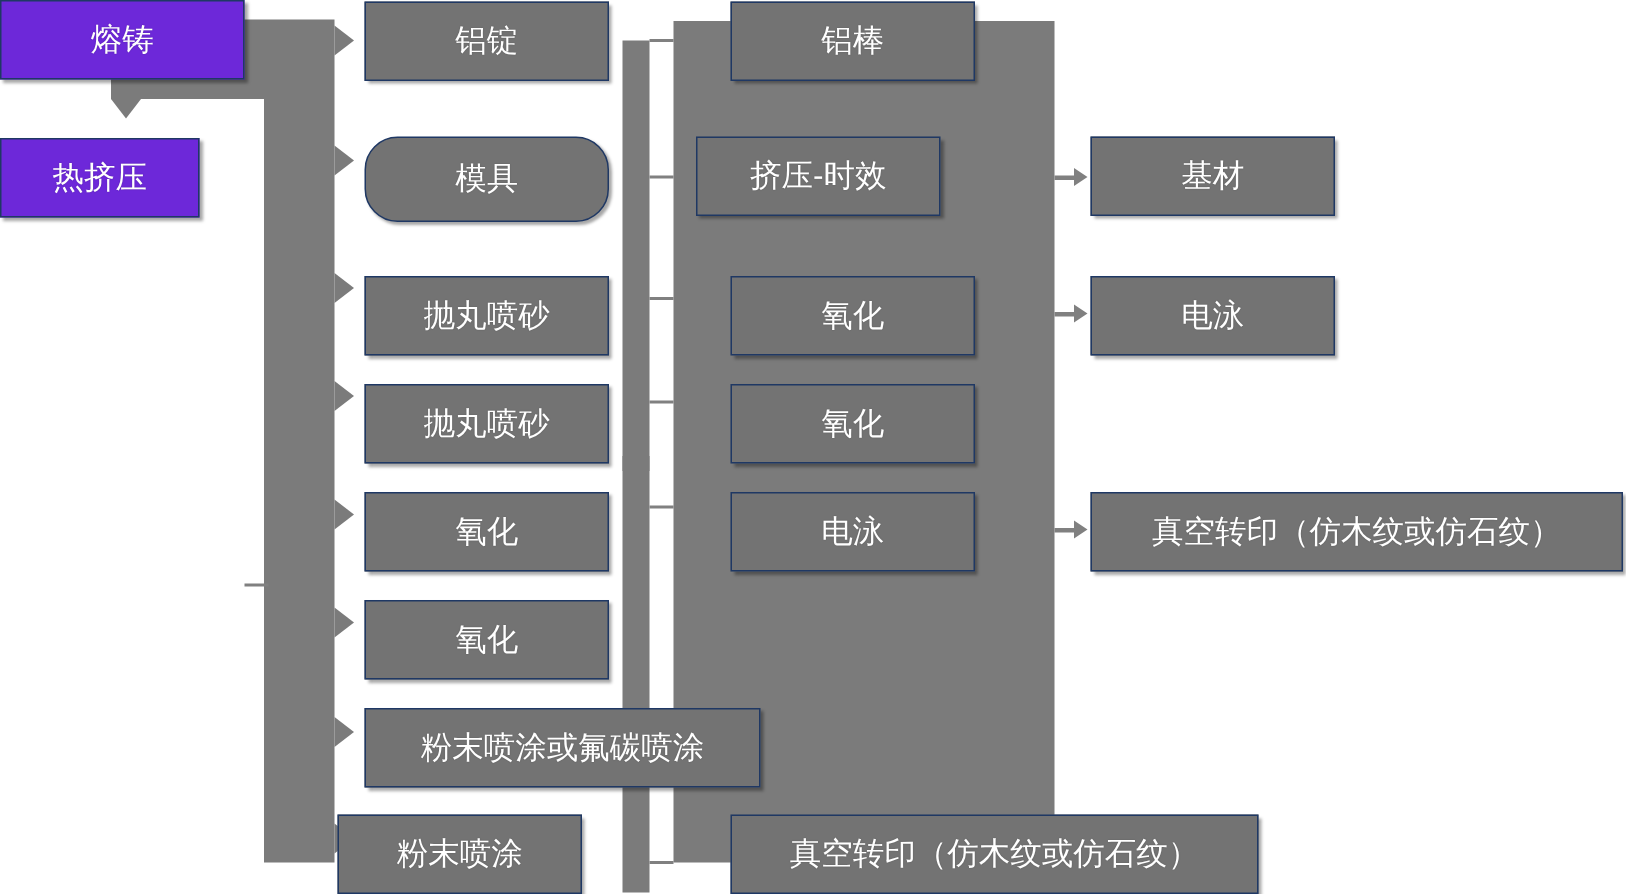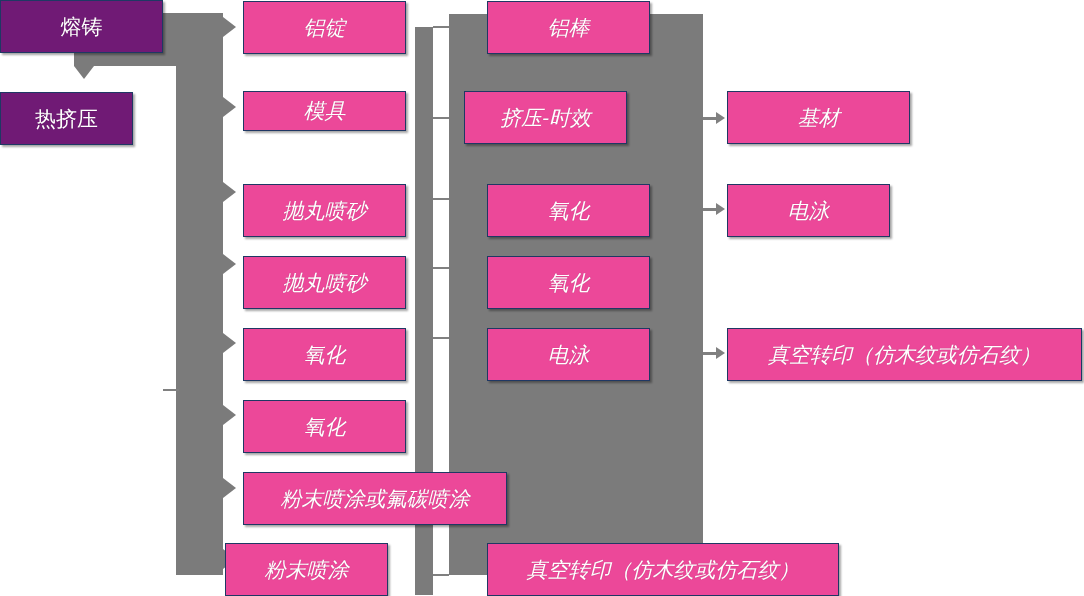--- a/index.html
+++ b/index.html
@@ -70,22 +70,22 @@
     display: flex;
     align-items: center;
     justify-content: center;
     color: #ffffff;
     font-size: 21px;
     line-height: 1.1;
     white-space: nowrap;
     box-shadow: 2px 2px 2px rgba(0,0,0,0.35);
     text-shadow: 0 0 1px rgba(0,0,0,0.25);
   }
-  .box.dark  { background: #701a75; text-align: right; }
-  .box.light { background: #ec4899; font-style: italic; }
+  .box.dark  { background: #6d28d9; text-align: right; }
+  .box.light { background: #737373; }
 </style>
 </head>
 <body>
 
 <div id="canvas">
 
   <div class="gray" style="left:176px; top:13px; width:47px; height:562px;"></div>
 
   <div class="arrow-d" style="left:74px; top:66px;"></div>
   <div class="gray" style="left:74px; top:13px; width:102px; height:53px;"></div>
@@ -123,21 +123,21 @@
   <div class="box dark" style="left:0px; top:0px; width:163px; height:53px;">
     <span>熔铸</span>
   </div>
   <div class="box dark" style="left:0px; top:92px; width:133px; height:53px;">
     <span>热挤压</span>
   </div>
 
   <div class="box light" style="left:243px; top:1px; width:163px; height:53px;">
     <span>铝锭</span>
   </div>
-  <div class="box light" style="left:243px; top:91px; width:163px; height:40px;">
+  <div class="box light" style="left:243px; top:91px; width:163px; height:57px;border-radius:22px;">
     <span>模具</span>
   </div>
   <div class="box light" style="left:243px; top:184px; width:163px; height:53px;">
     <span>抛丸喷砂</span>
   </div>
   <div class="box light" style="left:243px; top:256px; width:163px; height:53px;">
     <span>抛丸喷砂</span>
   </div>
   <div class="box light" style="left:243px; top:328px; width:163px; height:53px;">
     <span>氧化</span>
@@ -164,21 +164,21 @@
   <div class="box light" style="left:487px; top:256px; width:163px; height:53px;">
     <span>氧化</span>
   </div>
   <div class="box light" style="left:487px; top:328px; width:163px; height:53px;">
     <span>电泳</span>
   </div>
   <div class="box light" style="left:487px; top:543px; width:352px; height:53px;">
     <span>真空转印（仿木纹或仿石纹）</span>
   </div>
 
-  <div class="box light" style="left:727px; top:91px; width:183px; height:53px;">
+  <div class="box light" style="left:727px; top:91px; width:163px; height:53px;">
     <span>基材</span>
   </div>
   <div class="box light" style="left:727px; top:184px; width:163px; height:53px;">
     <span>电泳</span>
   </div>
   <div class="box light" style="left:727px; top:328px; width:355px; height:53px;">
     <span>真空转印（仿木纹或仿石纹）</span>
   </div>
 
 </div>

